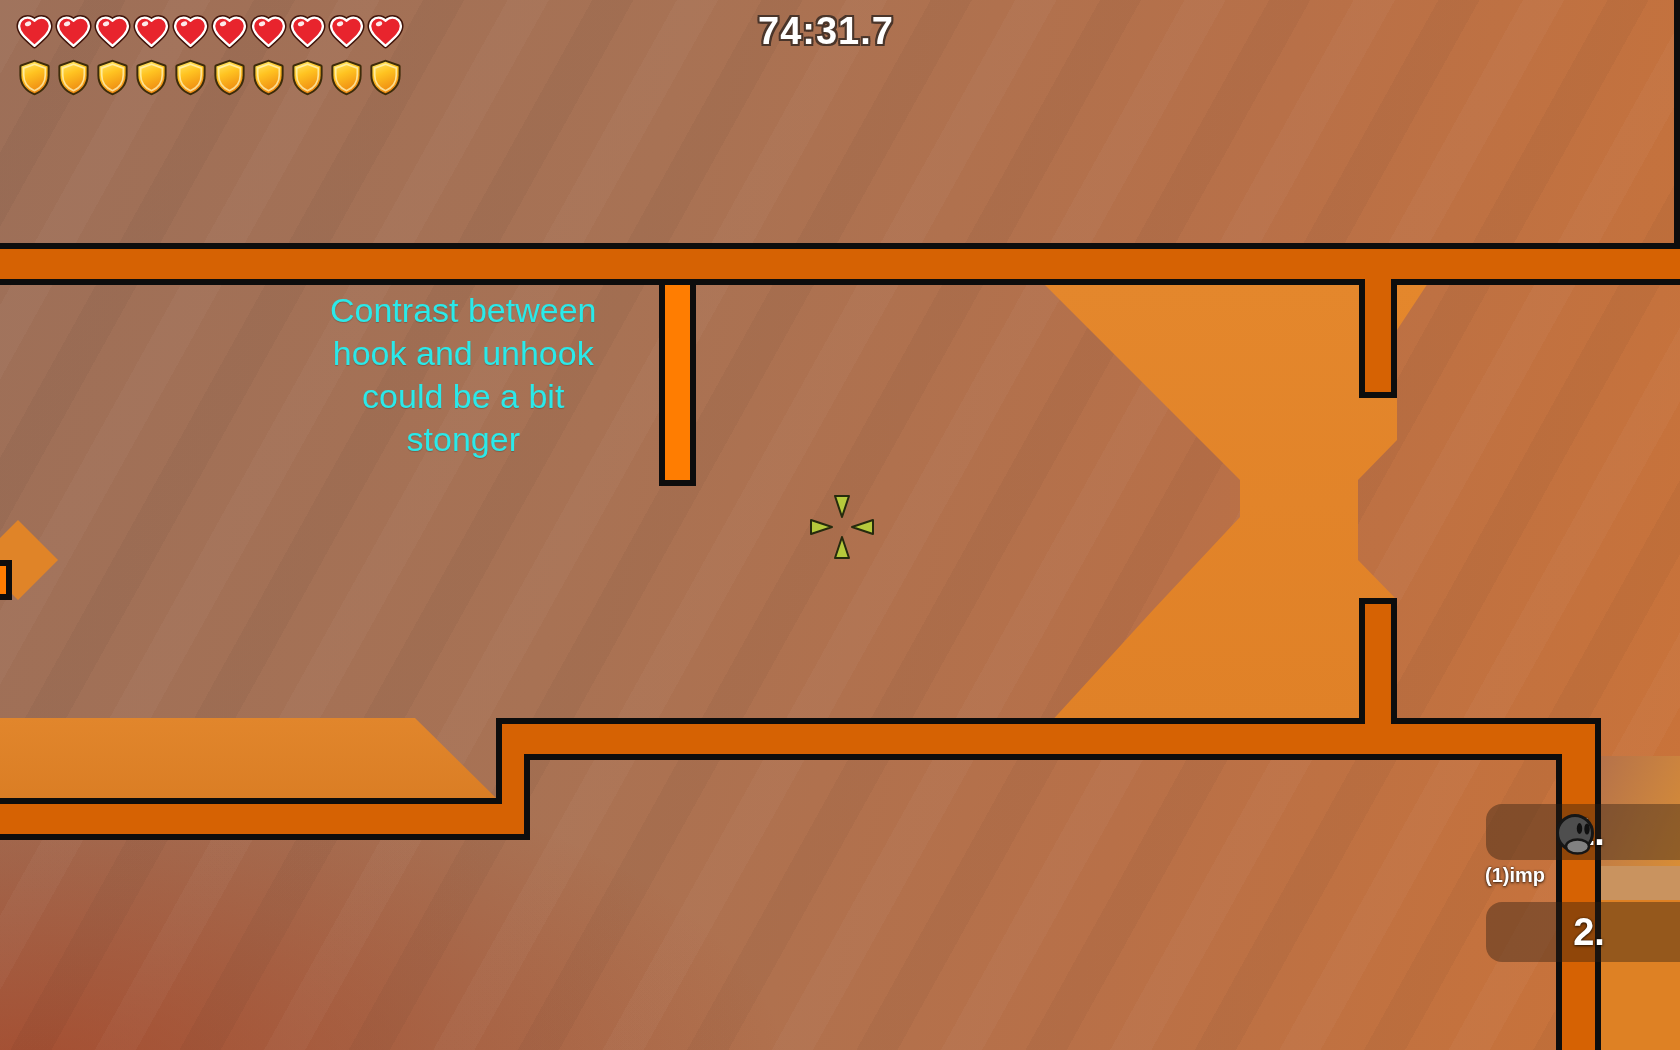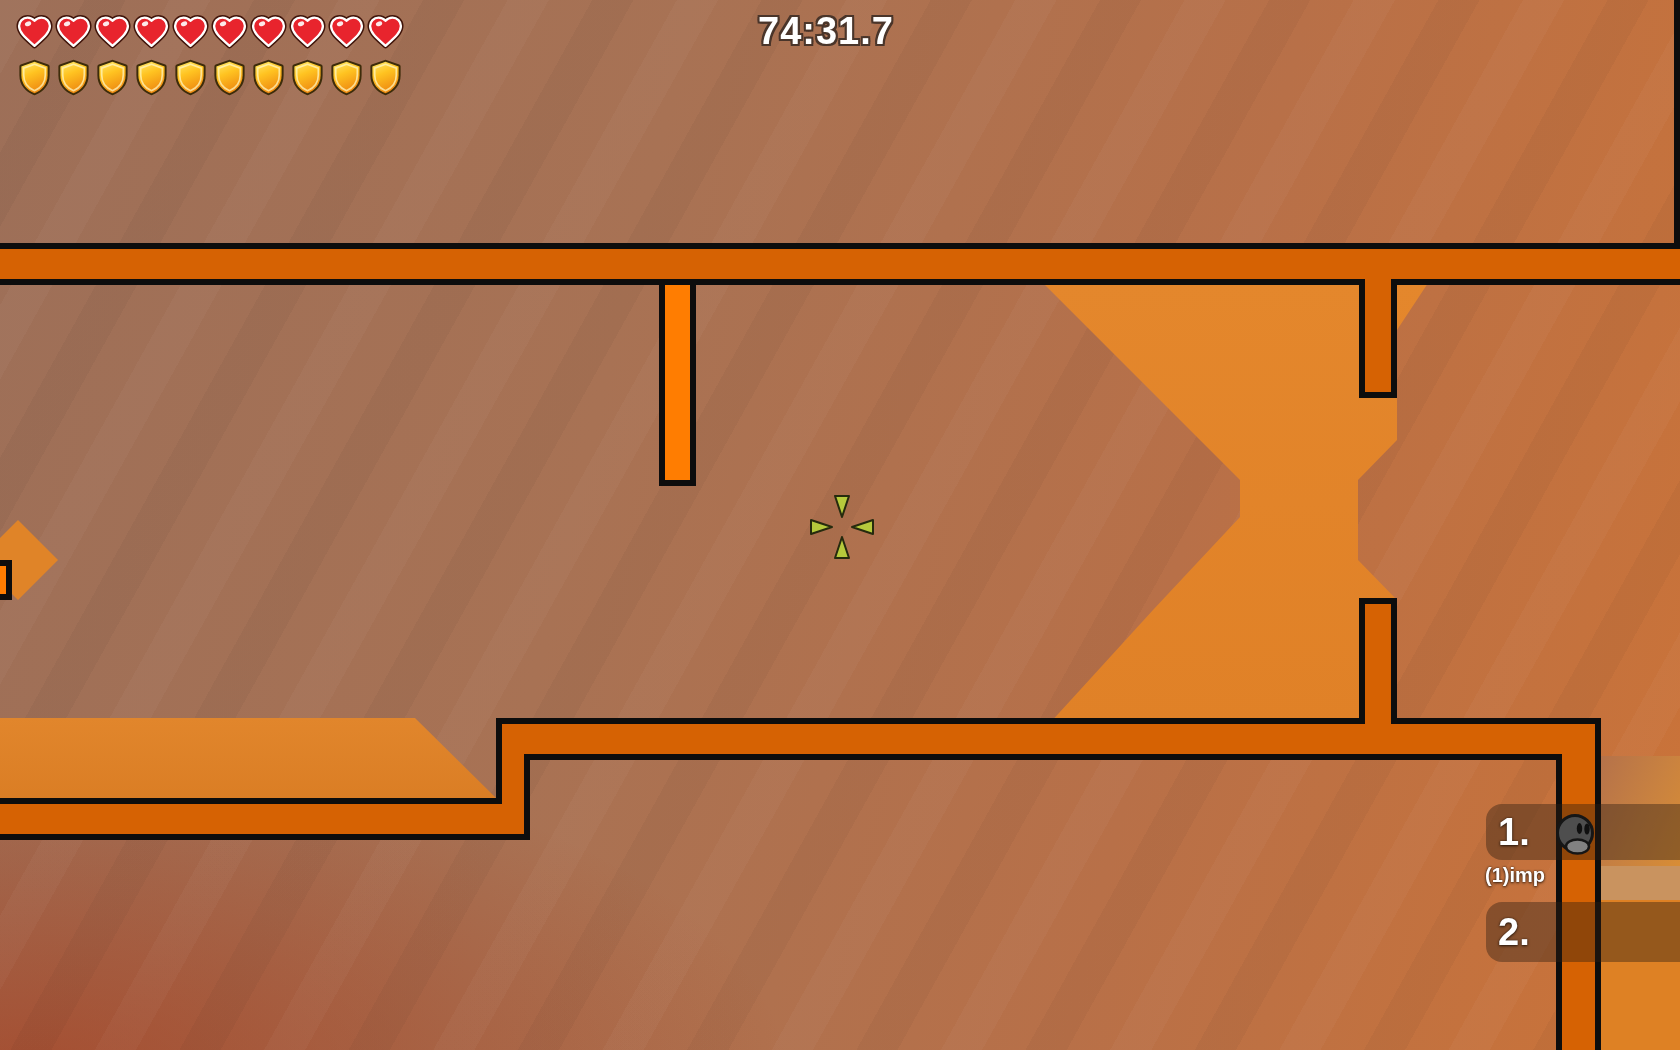--- a/index.html
+++ b/index.html
@@ -1,20 +1,20 @@
 <!DOCTYPE html>
 <html><head>
 <meta charset="utf-8">
 <style>
   html,body{margin:0;padding:0;background:#222;}
   #screen{position:relative;width:1680px;height:1050px;overflow:hidden;
     font-family:"Liberation Sans",sans-serif;
     background:
       radial-gradient(1150px 520px at 2% 103%, rgba(168,50,18,.55), rgba(168,50,18,0) 66%),
-      linear-gradient(103deg,#9d6f58 0%,#a87254 36%,#b87048 68%,#cb7338 100%);}
+      linear-gradient(103deg,#9d6f58 0%,#a87254 36%,#b87048 68%,#cb7338 100%); text-align: center;}
   .abs{position:absolute;}
   
   #streaks{left:0;top:0;width:1680px;height:1050px;z-index:1;
     background:repeating-linear-gradient(119deg,
       rgba(255,255,255,.03) 0 36px, rgba(255,255,255,0) 36px 74px,
       rgba(0,0,0,.035) 74px 110px, rgba(0,0,0,0) 110px 148px);}
   
   .quad{z-index:2;}
   #quad-funnel{left:1040px;top:280px;width:390px;height:444px;
     background:linear-gradient(180deg,#e4872c 0%,#e08127 100%);
@@ -183,20 +183,24 @@
         <use href="#shield"></use>
       </svg>
       <svg viewBox="0 0 24 24" class="pickup">
         <use href="#shield"></use>
       </svg>
       <svg viewBox="0 0 24 24" class="pickup">
         <use href="#shield"></use>
       </svg>
     </div>
   <div id="timer" class="abs">74:31.7</div>
+  <div id="broadcast" class="abs">Contrast between
+hook and unhook
+could be a bit
+stonger</div>
 
   <div id="spec-row-1" class="abs spec-row">
     <span>1.</span>
   </div>
   <svg id="tee" class="abs" viewBox="0 0 48 48">
     <circle cx="24" cy="24" r="17.5" fill="#4e4e4e" stroke="#161616" stroke-width="3"></circle>
     <ellipse cx="26.5" cy="37.5" rx="11.5" ry="7" fill="#818181" stroke="#161616" stroke-width="2.5"></ellipse>
     <ellipse cx="28.5" cy="19.5" rx="2.7" ry="5.4" fill="#101010"></ellipse>
     <ellipse cx="36" cy="20" rx="2.7" ry="5.6" fill="#101010"></ellipse>
   </svg>

